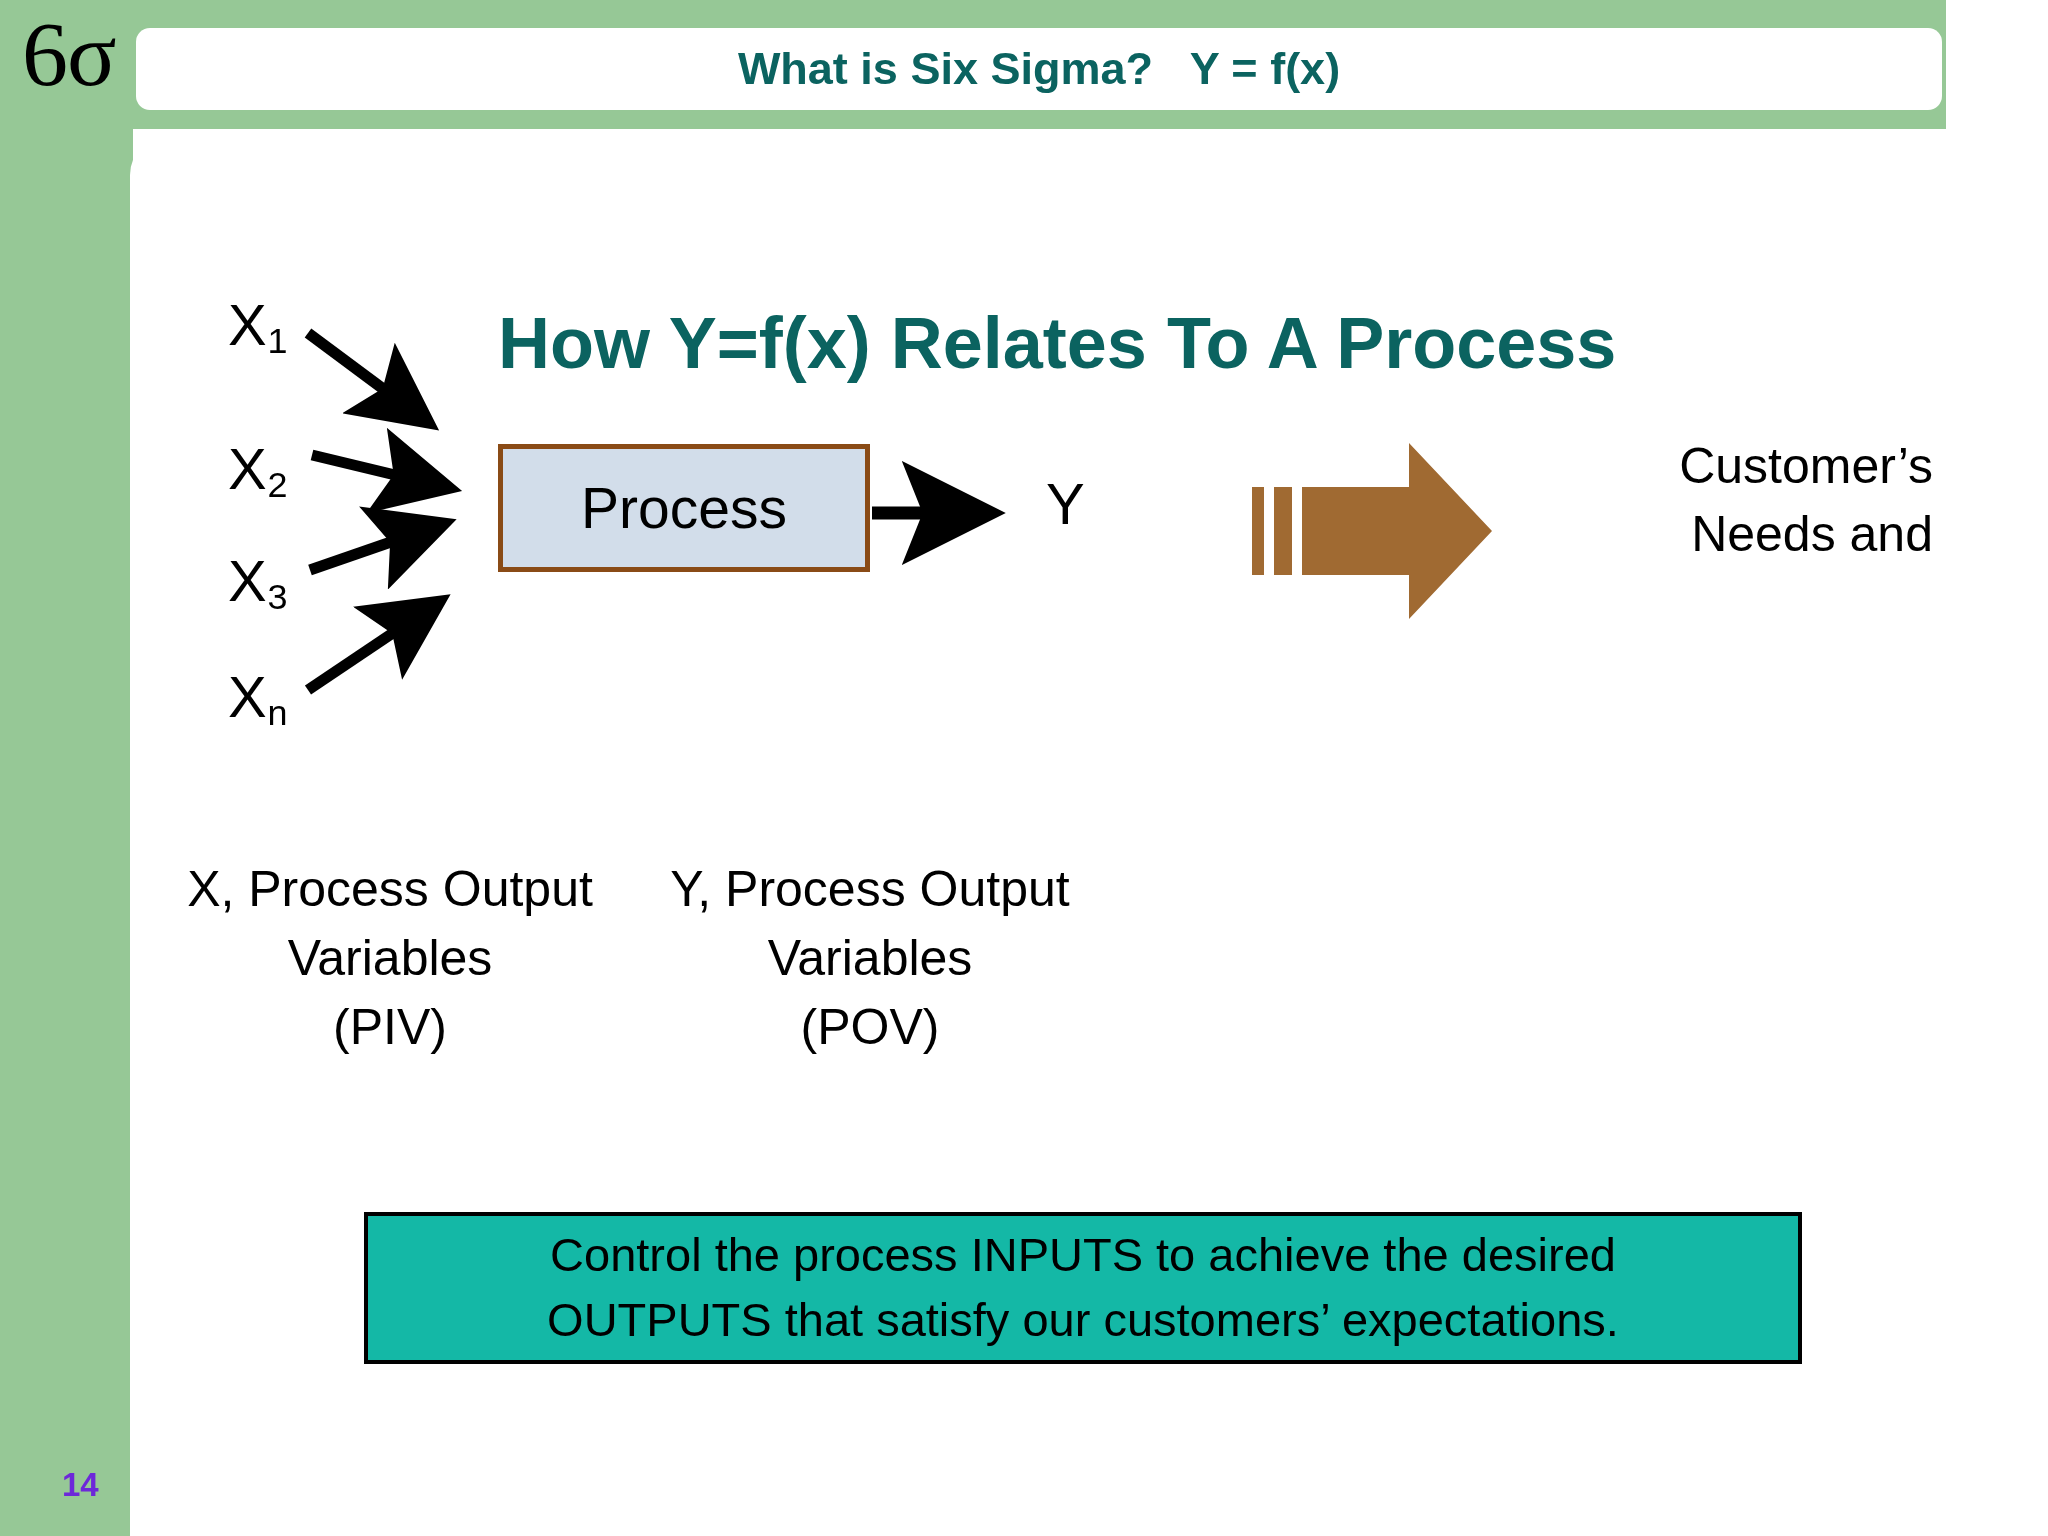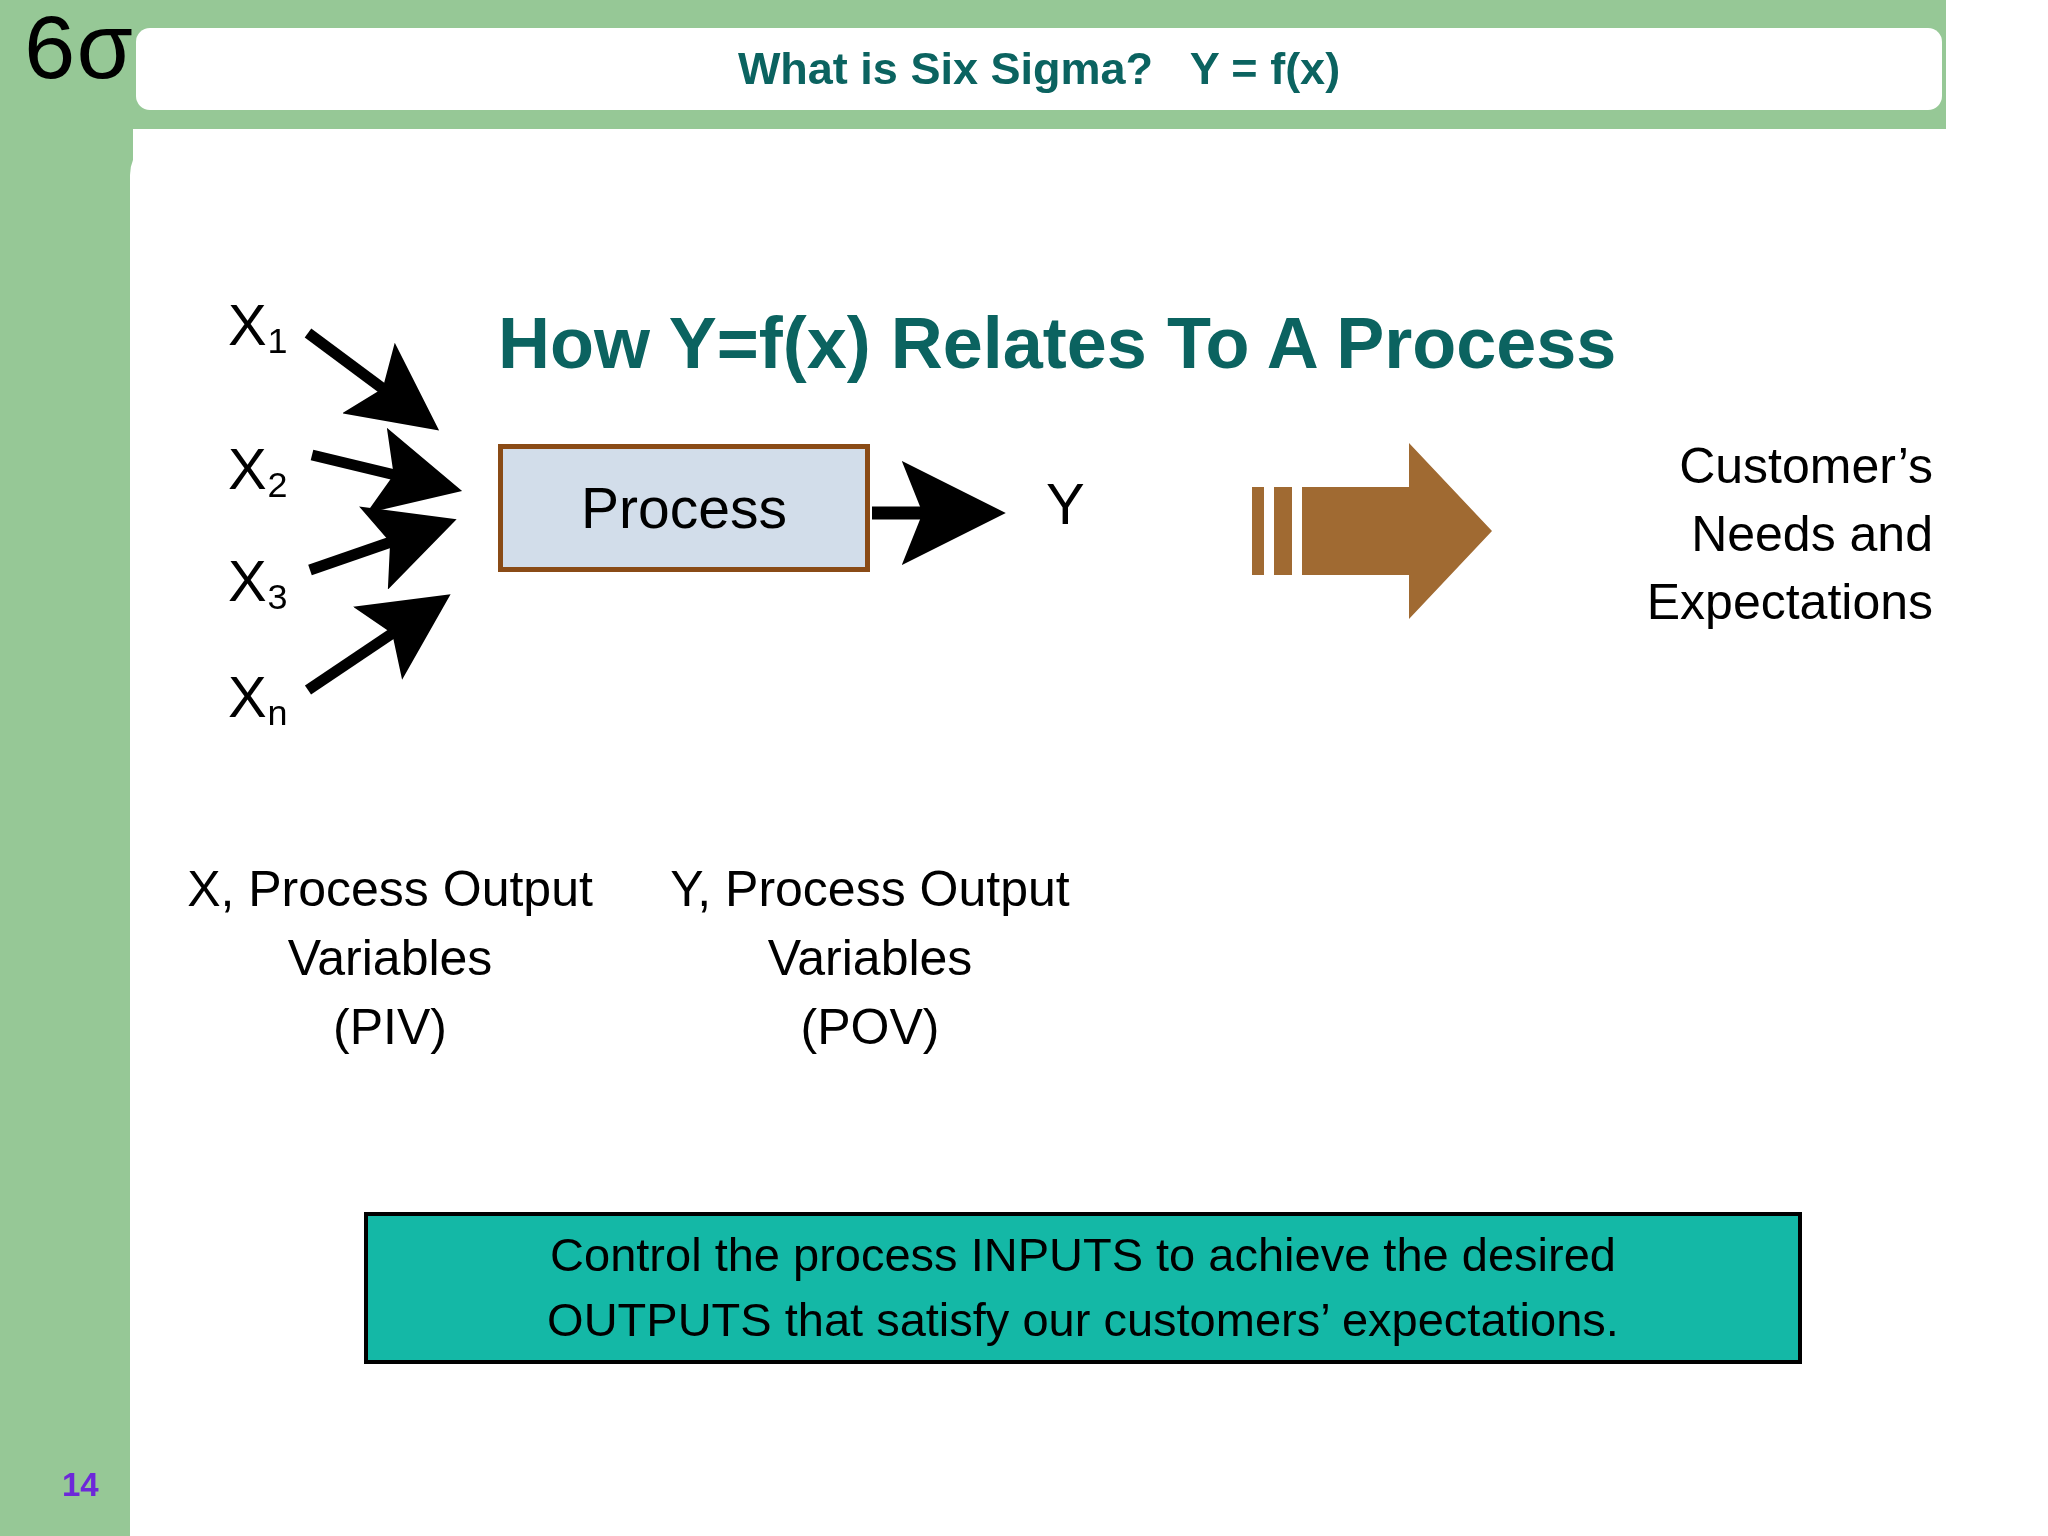--- a/index.html
+++ b/index.html
@@ -41,21 +41,21 @@
     left: 130px; top: 135px;
     width: 1918px; height: 1401px;
     background: #ffffff;
     border-top-left-radius: 40px;
   }
 
   
   .logo {
     position: absolute;
     left: 22px; top: 8px;
-    font-family: Liberation Mono, monospace;
+    font-family: Liberation Serif, serif;
     font-size: 92px;
     line-height: 1;
     color: #000000;
     letter-spacing: -1px;
   }
 
   
   .slide-title {
     position: absolute;
     left: 136px; top: 28px;
@@ -236,21 +236,20 @@
 
   <div class="process-box">
     <span>Process</span>
   </div>
 
   <div class="y-label">Y</div>
 
   <div class="customer-needs">
     <div>Customer’s</div>
     <div>Needs and</div>
-    <div>Expectations</div>
   </div>
 
   <div class="caption-block" id="caption-piv">
     <div>X, Process Output</div>
     <div>Variables</div>
     <div>(PIV)</div>
   </div>
 
   <div class="caption-block" id="caption-pov">
     <div>Y, Process Output</div>

